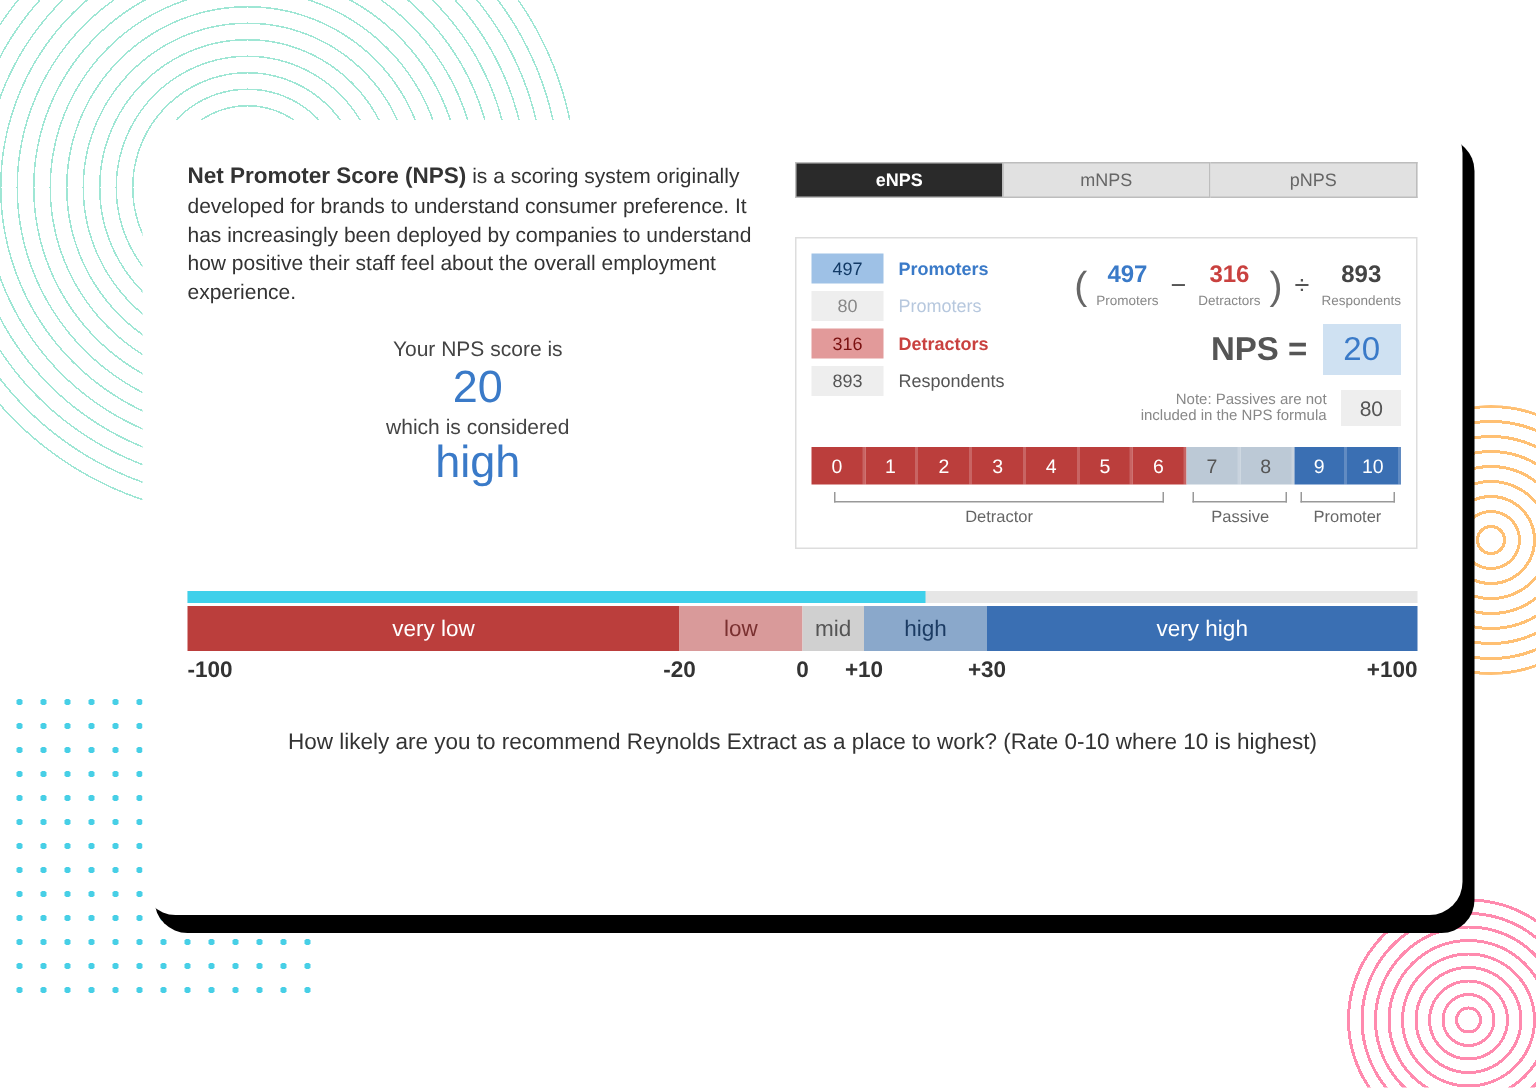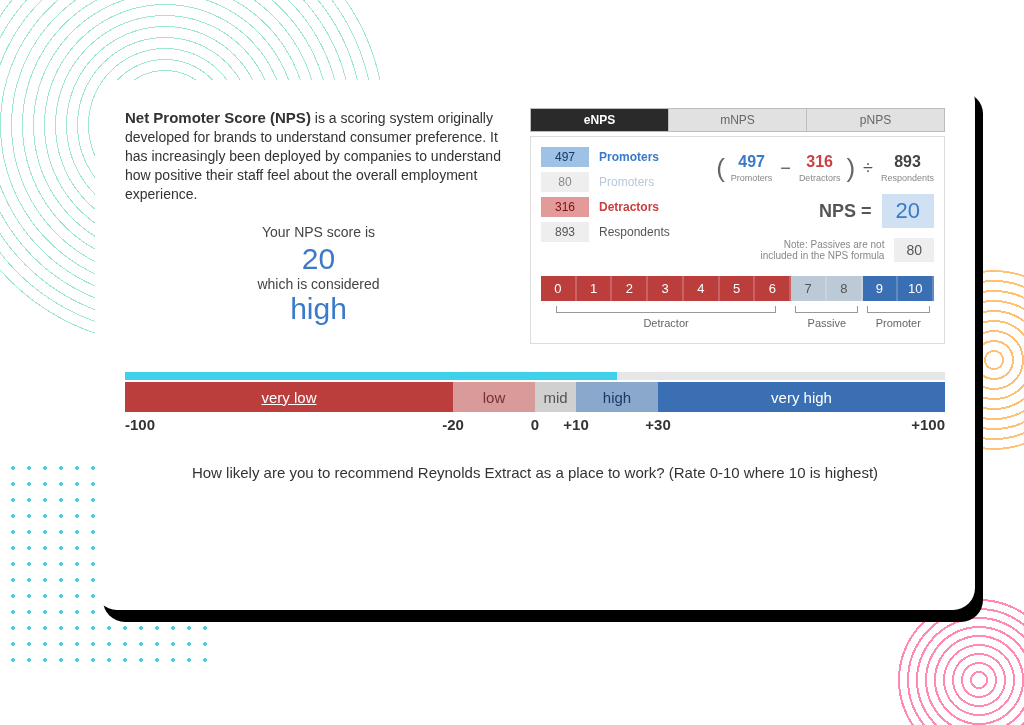--- a/index.html
+++ b/index.html
@@ -71,21 +71,21 @@
   .top-row { display:flex; gap: 18px; }
   .intro { flex: 1 1 370px; }
   .intro-title { font-weight: 700; font-size: 15px; }
   .intro p { font-size: 14px; color:#333; margin:0 0 20px 0; line-height:1.35;}
   .score-box { text-align:center; font-size:14px; color:#444; }
   .score-big { font-size: 30px; color:#3a7ac8; margin:2px 0 0 0;}
   .rating-word { font-size: 30px; color:#3a7ac8; margin-top:0px;}
   
   .right-panel { flex: 0 0 415px; }
   .sel-label { font-size: 11px; font-weight:600; margin-bottom:4px;}
-  .tabs { display:flex; width:100%; margin-bottom:4px;}
+  .tabs { display:flex; width:100%; margin-bottom:26px;}
   .tab {
     flex:1; text-align:center; font-size:12px; padding:4px 0;
     background:#e1e1e1; border:1px solid #bdbdbd; color:#666;
     cursor:pointer;
   }
   .tab + .tab { border-left:none; }
   .tab.active { background:#2a2a2a; color:#fff; font-weight:600;}
   .calc-area {
     border:1px solid #ddd; padding: 10px 10px 14px 10px;
     font-size: 13px;
@@ -107,21 +107,21 @@
   .clabel { font-size: 12px; }
   .formula { flex:1; font-size: 12px; color:#555; position:relative;}
   .frow1 { display:flex; align-items:center; gap:6px; justify-content:flex-end; margin-top:6px;}
   .paren { font-size:26px; color:#666;}
   .stack { text-align:center; line-height:1.05;}
   .stack .v { font-size:16px; font-weight:600;}
   .stack .l { font-size:9px; color:#888;}
   .fprom .v { color:#3a7ac8;} .fdetr .v { color:#c9413f;} .fresp .v{color:#444;}
   .op { font-size:18px; padding:0 2px;}
   .nps-result { display:flex; align-items:center; justify-content:flex-end; gap:10px; margin-top:10px;}
-  .nps-result .eq { font-size:18px; font-weight:700;}
+  .nps-result .eq { font-size:22px; font-weight:700;}
   .nps-val { background:#cfe1f2; color:#3a7ac8; font-size:22px; padding:4px 14px;}
   .note-row { display:flex; align-items:center; justify-content:flex-end; gap:10px; margin-top:10px;}
   .note { font-size:10px; color:#888; text-align:right; max-width:140px;}
   .note-val { background:#eee; padding:4px 12px; font-size:14px;}
   
   .scale-bar { display:flex; margin-top:14px; }
   .scale-cell {
     flex:1; text-align:center; color:#fff; font-size:13px;
     padding:5px 0; border-right: 2px solid rgba(255,255,255,0.2);
   }
@@ -134,21 +134,21 @@
     content:""; position:absolute; left:6%; right:6%; top:3px;
     border-bottom:1px solid #999; border-left:1px solid #999; border-right:1px solid #999;
     height:6px; border-top:none;
   }
   .br-detr{flex:7;} .br-pass{flex:2;} .br-prom{flex:2;}
   
   .range-wrap { margin-top:28px; }
   .range-indicator { height:8px; background:#e6e6e6; position:relative; margin:0 0 2px 0;}
   .range-fill { position:absolute; left:0; top:0; bottom:0; background:#3fd0ea; width:60%;}
   .range-bar { display:flex; height:30px; color:#fff; font-size:15px;}
-  .seg-vlow { flex:80; background:#bb3e3c; display:flex;align-items:center;justify-content:center;text-decoration:underline;}
+  .seg-vlow { flex:80; background:#bb3e3c; display:flex;align-items:center;justify-content:center;}
   .seg-low  { flex:20; background:#d99a9a; display:flex;align-items:center;justify-content:center; color:#7a3030;}
   .seg-mid  { flex:10; background:#d0d0d0; display:flex;align-items:center;justify-content:center; color:#555;}
   .seg-high { flex:20; background:#8aa8cb; display:flex;align-items:center;justify-content:center; color:#1b3b63;}
   .seg-vhigh{ flex:70; background:#3a6fb3; display:flex;align-items:center;justify-content:center;}
   .range-axis {
     display:flex; font-size:15px; font-weight:600; color:#333; margin-top:4px;
     position:relative; height:20px;
   }
   .tick { position:absolute; transform:translateX(-50%);}
   .t-100l{left:0; transform:none;} .t-20{left:40%;} .t0{left:50%;} .t10{left:55%;} .t30{left:65%;} .t100r{right:0; transform:none;}

